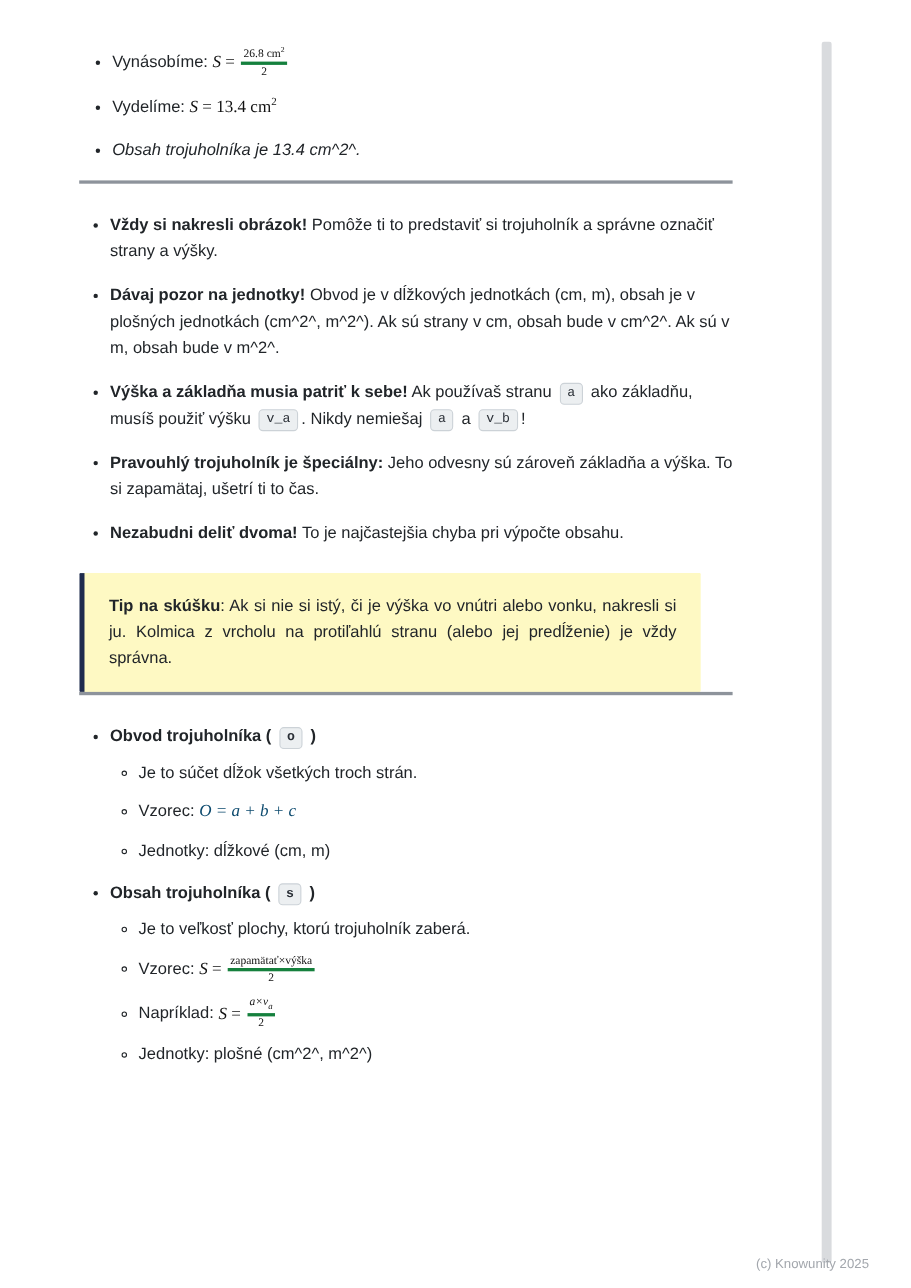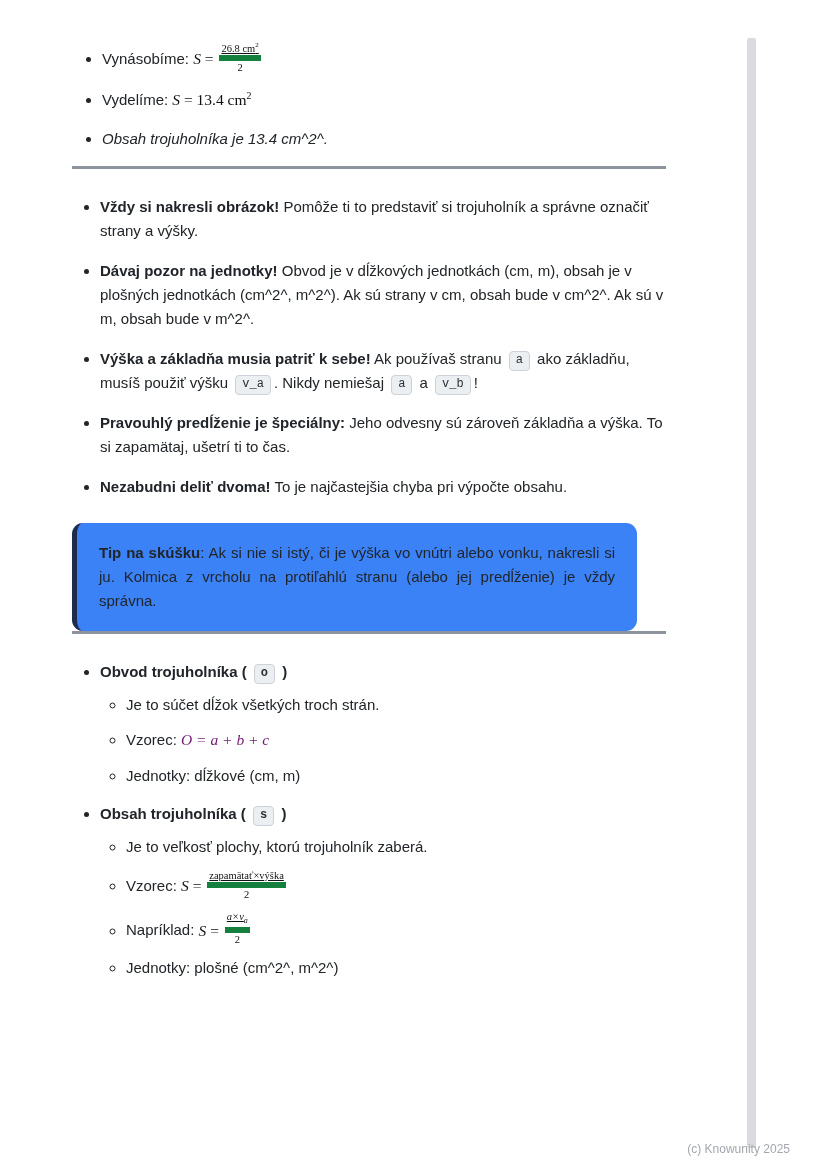--- a/index.html
+++ b/index.html
@@ -13,23 +13,23 @@
 
   
   ul.toplist { list-style:disc; padding-left:30px; margin-bottom:8px; }
   ul.toplist li { margin-bottom:15px; }
   .italic { font-style:italic; }
 
   
   .math { font-family:"Liberation Serif", serif; font-size:15.5px; color:#111; }
   .mvar { font-family:"Liberation Serif", serif; font-style:italic; }
   .mup  { font-family:"Liberation Serif", serif; font-style:normal; }
-  .mathline { font-family:"Liberation Serif", serif; font-style:italic; font-size:15.5px; color:#701a75; }
+  .mathline { font-family:"Liberation Serif", serif; font-style:italic; font-size:15.5px; color:#0c4a6e; }
   .frac { display:inline-block; vertical-align:-7px; text-align:center; font-family:"Liberation Serif", serif; line-height:1.05; margin-left:2px; }
-  .frac .num { display:block; font-size:10.5px; border-bottom:6px solid #15803d; padding:0 2px 1px;text-decoration:underline; }
+  .frac .num { display:block; font-size:10.5px; border-bottom:3px solid #15803d; padding:0 2px 1px; }
   .frac .den { display:block; font-size:10.5px; padding-top:1px; }
   .frac sup { font-size:7px; }
   sup { font-size:10px; }
   sub { font-size:8px; }
 
   
   h2.section { font-size:29px; font-weight:700; color:#212b4f; margin:34px 0 13px; letter-spacing:0.2px; }
   .rule { height:3px; background:#8d939b; border:none; margin:0 0 26px; }
 
   
@@ -39,22 +39,22 @@
 
   
   .chip {
     font-family:"Liberation Mono", monospace; font-size:12px; color:#2a2f36;
     background:#eceff1; border:1px solid #ccd2d7; border-radius:4px;
     padding:1px 6px; margin:0 3px; display:inline-block; line-height:1.3; vertical-align:1px;
   }
 
   
   .callout {
-    margin:24px 0 0; background:#3b82f6; border-left:5px solid #1f2b4d;
-    padding:18px 22px; width:565px; text-align:justify; border-radius:11px;
+    margin:24px 0 0; background:#fef9c3; border-left:5px solid #1f2b4d;
+    padding:18px 22px; width:565px; text-align:justify; border-radius:1px;
   }
 
   
   .intro { margin:0 0 20px; }
   ul.summary { list-style:disc; padding-left:28px; }
   ul.summary > li { margin-bottom:14px; }
   ul.summary ul { list-style:circle; padding-left:26px; margin-top:9px; }
   ul.summary ul li { margin-bottom:11px; font-weight:400; }
 
   
@@ -72,21 +72,21 @@
       <li><span>Vydelíme: </span><span class="math"><span class="mvar">S</span><span class="mup"> = 13.4 cm</span><sup class="mup">2</sup></span></li>
       <li class="italic"><span>Obsah trojuholníka je 13.4 cm^2^.</span></li>
     </ul>
 
     <div class="rule"></div>
 
     <ul class="tips">
       <li><span class="b">Vždy si nakresli obrázok!</span><span> Pomôže ti to predstaviť si trojuholník a správne označiť strany a výšky.</span></li>
       <li><span class="b">Dávaj pozor na jednotky!</span><span> Obvod je v dĺžkových jednotkách (cm, m), obsah je v plošných jednotkách (cm^2^, m^2^). Ak sú strany v cm, obsah bude v cm^2^. Ak sú v m, obsah bude v m^2^.</span></li>
       <li><span class="b">Výška a základňa musia patriť k sebe!</span><span> Ak používaš stranu</span> <span class="chip">a</span> <span>ako základňu, musíš použiť výšku</span> <span class="chip">v_a</span><span>. Nikdy nemiešaj</span> <span class="chip">a</span> <span>a</span> <span class="chip">v_b</span><span>!</span></li>
-      <li><span class="b">Pravouhlý predĺženie je špeciálny:</span><span> Jeho odvesny sú zároveň základňa a výška. To si zapamätaj, ušetrí ti to čas.</span></li>
+      <li><span class="b">Pravouhlý trojuholník je špeciálny:</span><span> Jeho odvesny sú zároveň základňa a výška. To si zapamätaj, ušetrí ti to čas.</span></li>
       <li><span class="b">Nezabudni deliť dvoma!</span><span> To je najčastejšia chyba pri výpočte obsahu.</span></li>
     </ul>
 
     <div class="callout">
       <span class="b">Tip na skúšku</span><span>: Ak si nie si istý, či je výška vo vnútri alebo vonku, nakresli si ju. Kolmica z vrcholu na protiľahlú stranu (alebo jej predĺženie) je vždy správna.</span>
     </div>
 
     <div class="rule"></div>
 
 

